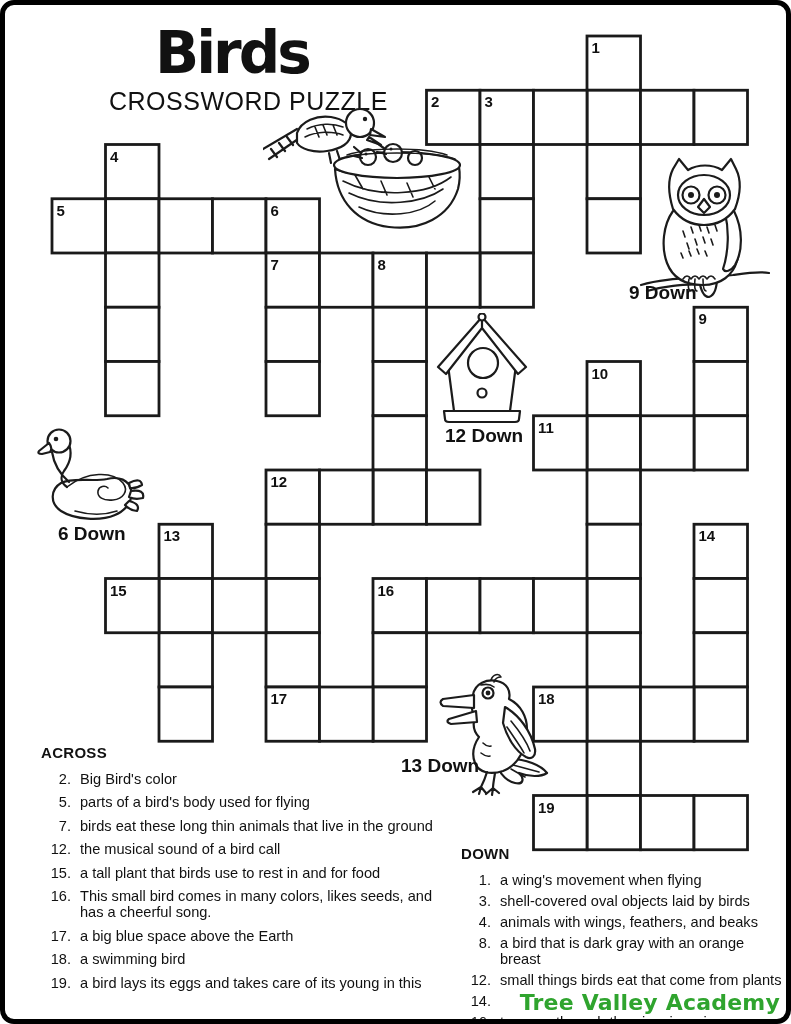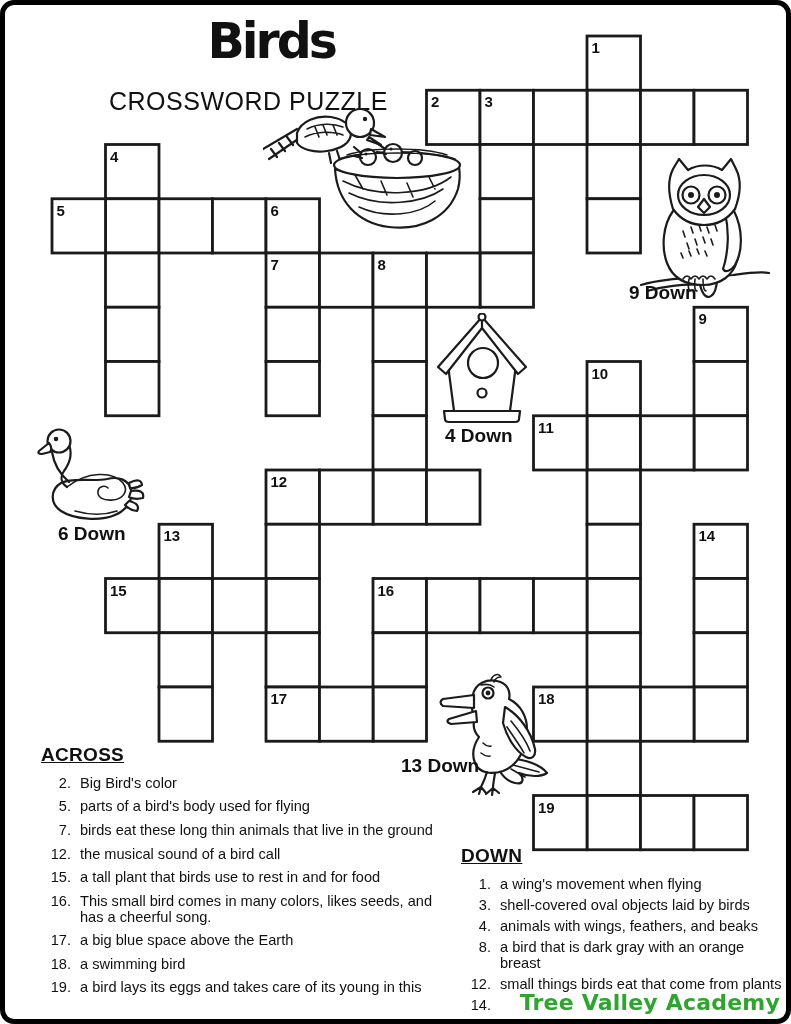--- a/index.html
+++ b/index.html
@@ -1,32 +1,32 @@
 <!DOCTYPE html>
 <html><head>
 <meta charset="utf-8">
 <style>
   html,body{margin:0;padding:0;background:#fff;}
   body{width:791px;height:1024px;position:relative;font-family:"Liberation Sans",sans-serif;color:#111;}
   .page{position:absolute;inset:0;box-sizing:border-box;border:5px solid #000;border-radius:14px;background:#fff;overflow:hidden;}
   .abs{position:absolute;}
-  .title{left:150px;top:11px;width:180px;text-align:right;font-family:"DejaVu Sans",sans-serif;
-         font-size:49px;font-weight:800;letter-spacing:-3px;line-height:1.05;}
+  .title{left:150px;top:18px;width:180px;text-align:left;font-family:"DejaVu Sans",sans-serif;
+         font-size:58px;font-weight:800;letter-spacing:-3px;line-height:1.05;}
   .subtitle{left:104px;top:82px;width:240px;text-align:right;font-size:25px;font-weight:400;
             letter-spacing:0.5px;white-space:nowrap;}
   #gridsvg{left:0;top:0;}
   .illo{pointer-events:none;}
   .illo path,.illo circle,.illo ellipse,.illo line{stroke:#1b1b1b;stroke-width:2.2;fill:none;
         stroke-linecap:round;stroke-linejoin:round;}
   .illo .f{fill:#fff;}
   .illo .k{fill:#1b1b1b;stroke:none;}
   .illo .thin{stroke-width:1.6;}
   .pic-label{font-weight:bold;font-size:19px;white-space:nowrap;}
   .clues{line-height:1.1;}
-  .clues h2{font-size:19px;margin:0 0 9px 0;text-decoration:underline;letter-spacing:0.3px;}
+  .clues h2{font-size:15px;margin:0 0 9px 0;letter-spacing:0.3px;}
   .clue-row{display:flex;font-size:14.6px;}
   .clue-num{flex:0 0 30px;text-align:right;padding-right:9px;}
   .clue-txt{flex:1;}
   #across-clues{left:36px;top:740px;width:398px;}
   #across-clues .clue-row{margin-bottom:7.5px;}
   #down-clues{left:456px;top:841px;width:326px;}
   #down-clues .clue-row{margin-bottom:5px;}
   .credit{right:6px;top:985px;font-family:"DejaVu Sans",sans-serif;font-size:22px;font-weight:bold;
           color:#2fa42e;letter-spacing:0.2px;}
 </style>
@@ -173,21 +173,21 @@
   <div class="abs pic-label" style="left:624px;top:277px">9 Down</div>
 
   <svg class="abs illo" style="left:430px;top:308px" width="94" height="118" viewBox="0 0 94 118">
     <path class="f" d="M47,14 L13,52 L19,98 L75,98 L81,52 Z"></path>
     <path class="f" d="M47,4 L3,54 L11,61 L47,15 Z M47,4 L91,54 L83,61 L47,15 Z"></path>
     <circle class="f" cx="47" cy="4" r="3.5"></circle>
     <circle class="f" cx="48" cy="50" r="15"></circle>
     <circle class="f" cx="47" cy="80" r="4.5"></circle>
     <path class="f" d="M9,98 L85,98 L84,106 Q84,109 80,109 L14,109 Q10,109 10,106 Z"></path>
   </svg>
-  <div class="abs pic-label" style="left:440px;top:420px">4 Down</div>
+  <div class="abs pic-label" style="left:440px;top:420px">12 Down</div>
 
   <svg class="abs illo" style="left:32px;top:422px" width="110" height="95" viewBox="0 0 110 95">
     <path class="f" d="M24,56 C14,62 12,76 24,84 C38,93 64,94 78,88 C90,83 96,73 94,63 C92,53 82,49 70,52 C56,55 36,50 24,56 Z"></path>
     <path class="f" d="M92,56 Q104,50 105,58 Q98,62 93,61 Z M94,64 Q108,62 106,71 Q98,73 92,70 Z M92,74 Q104,77 100,84 Q92,83 88,78 Z"></path>
     <path d="M31,15 C36,26 33,36 27,44 C23,50 24,56 30,60 M15,25 C17,38 24,48 32,55"></path>
     <circle class="f" cx="22" cy="14" r="11.5"></circle>
     <path class="f" d="M12,16 L2,24 Q0,27 5,27 L13,25 Q16,21 12,16 Z"></path>
     <circle class="k" cx="19" cy="12" r="2.3"></circle>
     <path class="thin" d="M30,60 C50,44 76,44 86,56 C92,64 86,72 76,73 C66,74 60,70 61,64 C62,59 68,58 71,61"></path>
     <path class="thin" d="M38,84 C52,88 68,88 80,84"></path>

